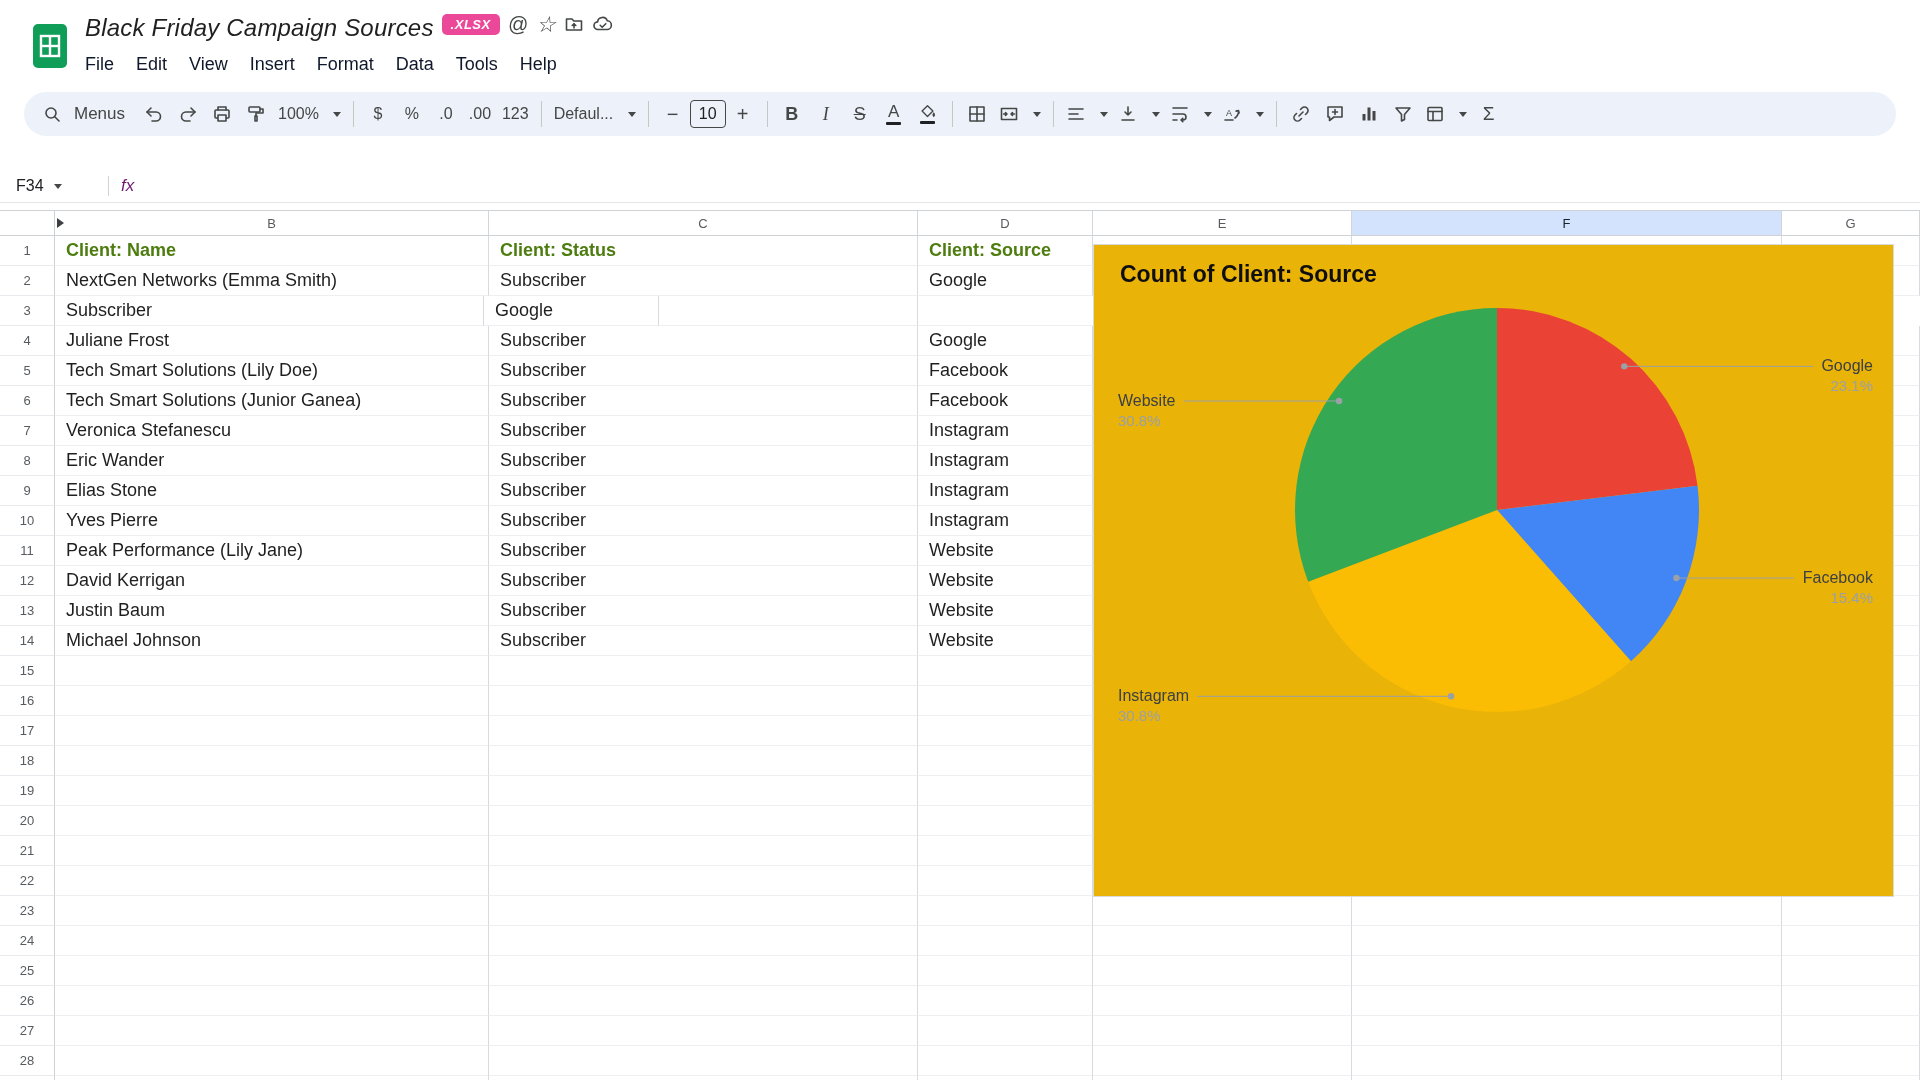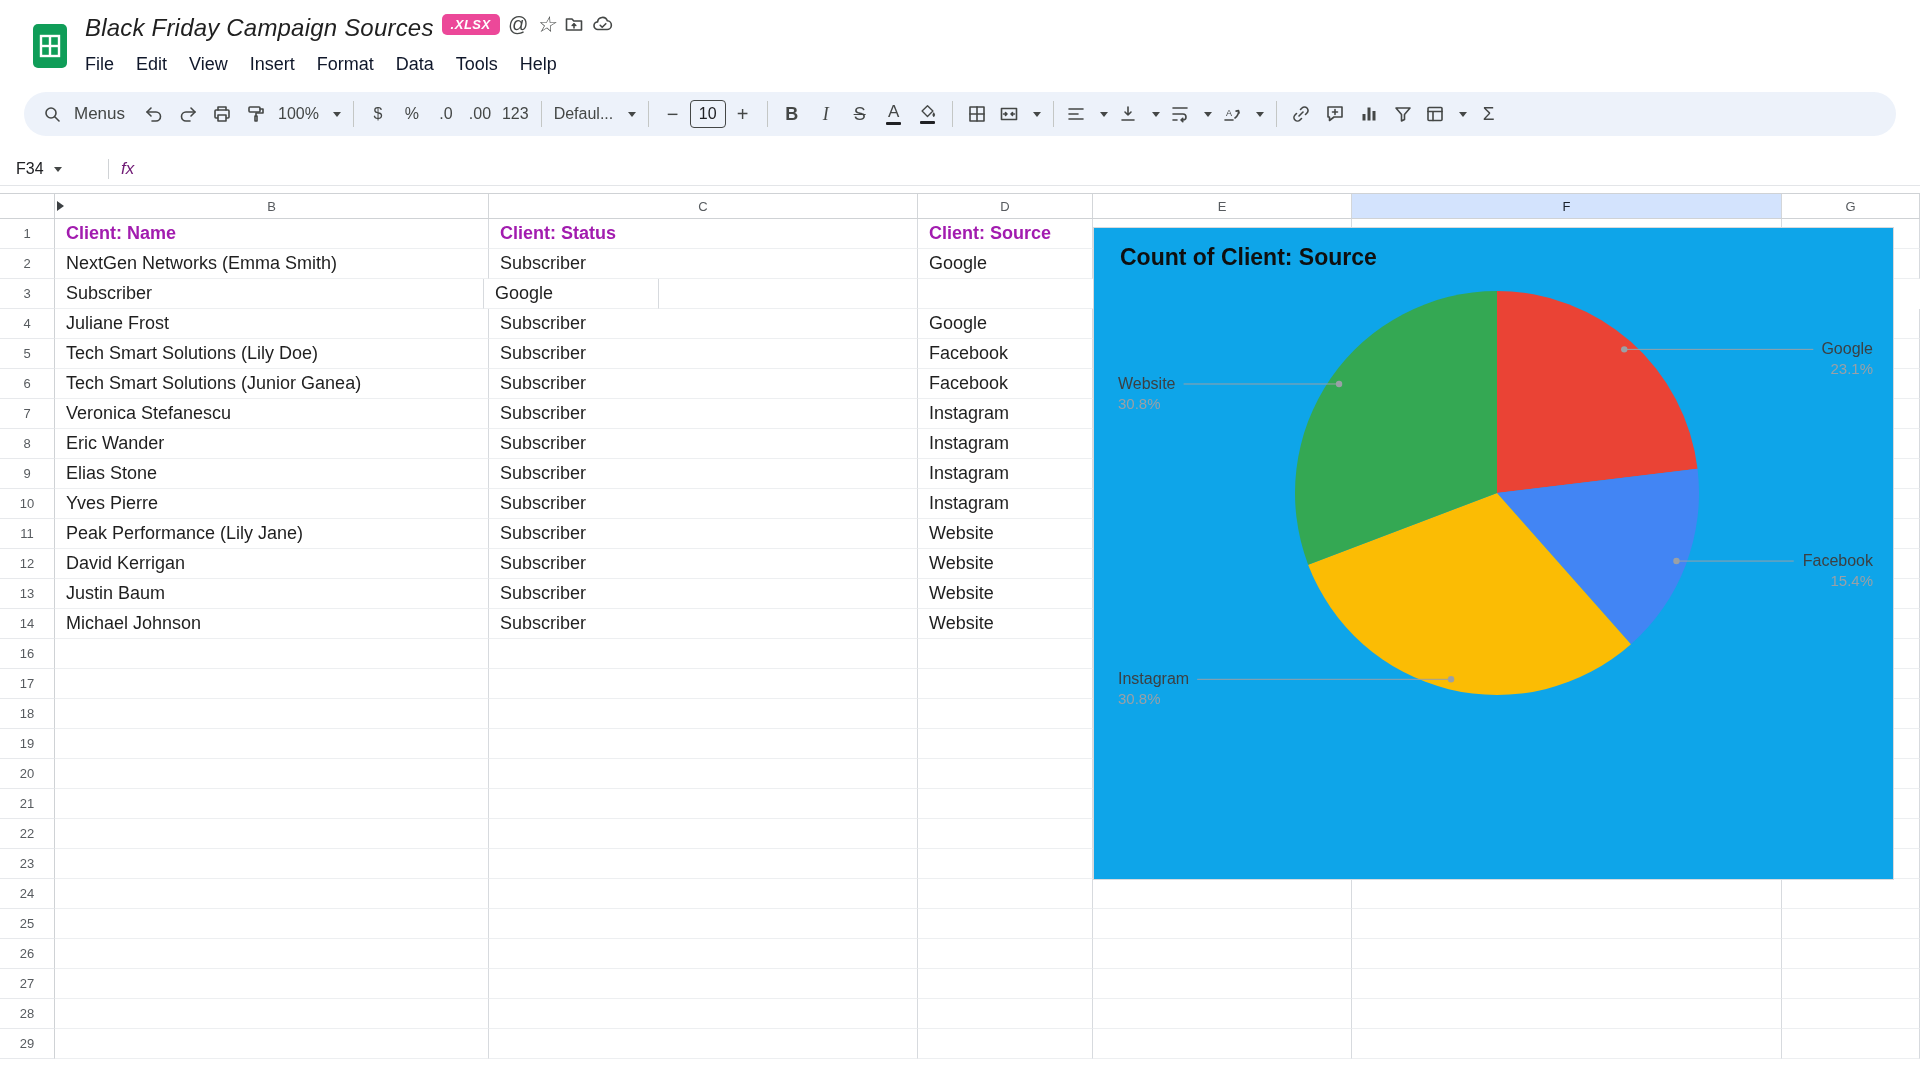--- a/index.html
+++ b/index.html
@@ -40,21 +40,21 @@
                   display:flex; align-items:center; justify-content:center; font-size:16px;
                   color:#202124; cursor:text; }
   .colorstack { display:flex; flex-direction:column; align-items:center; gap:2px; }
   .colorstack .letter { font-size:17px; line-height:17px; color:#444746; font-weight:500; }
   .colorbar { width:15px; height:3.5px; background:#202124; border-radius:1px; }
   .ic { stroke:#444746; stroke-width:1.6; fill:none; stroke-linecap:round; stroke-linejoin:round; }
   .ic .fill { fill:#444746; stroke:none; }
   .sigma { font-size:19px; color:#444746; }
 
   
-  .formulabar { height:33px; margin-top:17px; display:flex; align-items:center;
+  .formulabar { height:33px; margin-top:34px; display:flex; align-items:center;
                 border-bottom:1px solid #e3e5e8; }
   .namebox { width:104px; display:flex; align-items:center; padding-left:16px; gap:8px;
              font-size:16px; color:#202124; cursor:pointer; }
   .fbar-sep { width:1px; height:20px; background:#d0d3d6; margin:0 12px 0 4px; }
   .fx { font-style:italic; font-size:17px; color:#701a75; }
   .formula-input { flex:1; height:100%; cursor:text; }
 
   
   .colheaders { height:26px; display:flex; margin-top:7px; border-top:1px solid #cfd2d5;
                 border-bottom:1px solid #cfd2d5; }
@@ -69,25 +69,25 @@
   .col-E { width:259px; } .col-F { width:430px; } .col-G { width:138px; }
 
   .gridbody { position:relative; height:861px; overflow:hidden; }
   .grid-row { display:flex; height:30px; }
   .row-num { width:55px; flex:0 0 auto; border-right:1px solid #cfd2d5; border-bottom:1px solid #e7e9ec;
              display:flex; align-items:center; justify-content:center; font-size:13px; color:#575b5f;
              cursor:pointer; }
   .cell { border-right:1px solid #d7dade; border-bottom:1px solid #edeff1; font-size:18px;
           color:#1f1f1f; padding:0 4px 0 11px; display:flex; align-items:center;
           white-space:nowrap; overflow:hidden; cursor:cell; flex:0 0 auto; }
-  .cell.hdr { font-weight:700; color:#a21caf; }
+  .cell.hdr { font-weight:700; color:#4d7c0f; }
 
   
   .chart-card { position:absolute; left:1093px; top:8px; width:801px; height:653px;
-                background:#0ea5e9; border:1px solid #d8dadd; z-index:5; cursor:pointer; }
+                background:#eab308; border:1px solid #d8dadd; z-index:5; cursor:pointer; }
   .chart-title { position:absolute; left:26px; top:16px; font-size:23px; font-weight:700;
                  color:#0f0f0f; z-index:2; }
   #pie-svg { position:absolute; left:0; top:0; }
   #pie-svg text { font-family:"Liberation Sans", sans-serif; }
   .pie-name { font-size:16px; fill:#3c4043; }
   .pie-pct { font-size:15px; fill:#9aa0a6; }
   .pie-line { stroke:#9aa0a6; stroke-width:1; }
   .pie-dot { fill:#9aa0a6; }
 </style>
 </head>
@@ -440,20 +440,29 @@
           <div class="cell col-D">Website</div>
           <div class="cell col-E"></div>
           <div class="cell col-F"></div>
           <div class="cell col-G"></div>
         </div>
         <div class="grid-row">
           <div class="row-num">14</div>
           <div class="cell col-B">Michael Johnson</div>
           <div class="cell col-C">Subscriber</div>
           <div class="cell col-D">Website</div>
+          <div class="cell col-E"></div>
+          <div class="cell col-F"></div>
+          <div class="cell col-G"></div>
+        </div>
+        <div class="grid-row">
+          <div class="row-num">15</div>
+          <div class="cell col-B"></div>
+          <div class="cell col-C"></div>
+          <div class="cell col-D"></div>
           <div class="cell col-E"></div>
           <div class="cell col-F"></div>
           <div class="cell col-G"></div>
         </div>
         <div class="grid-row">
           <div class="row-num">16</div>
           <div class="cell col-B"></div>
           <div class="cell col-C"></div>
           <div class="cell col-D"></div>
           <div class="cell col-E"></div>

